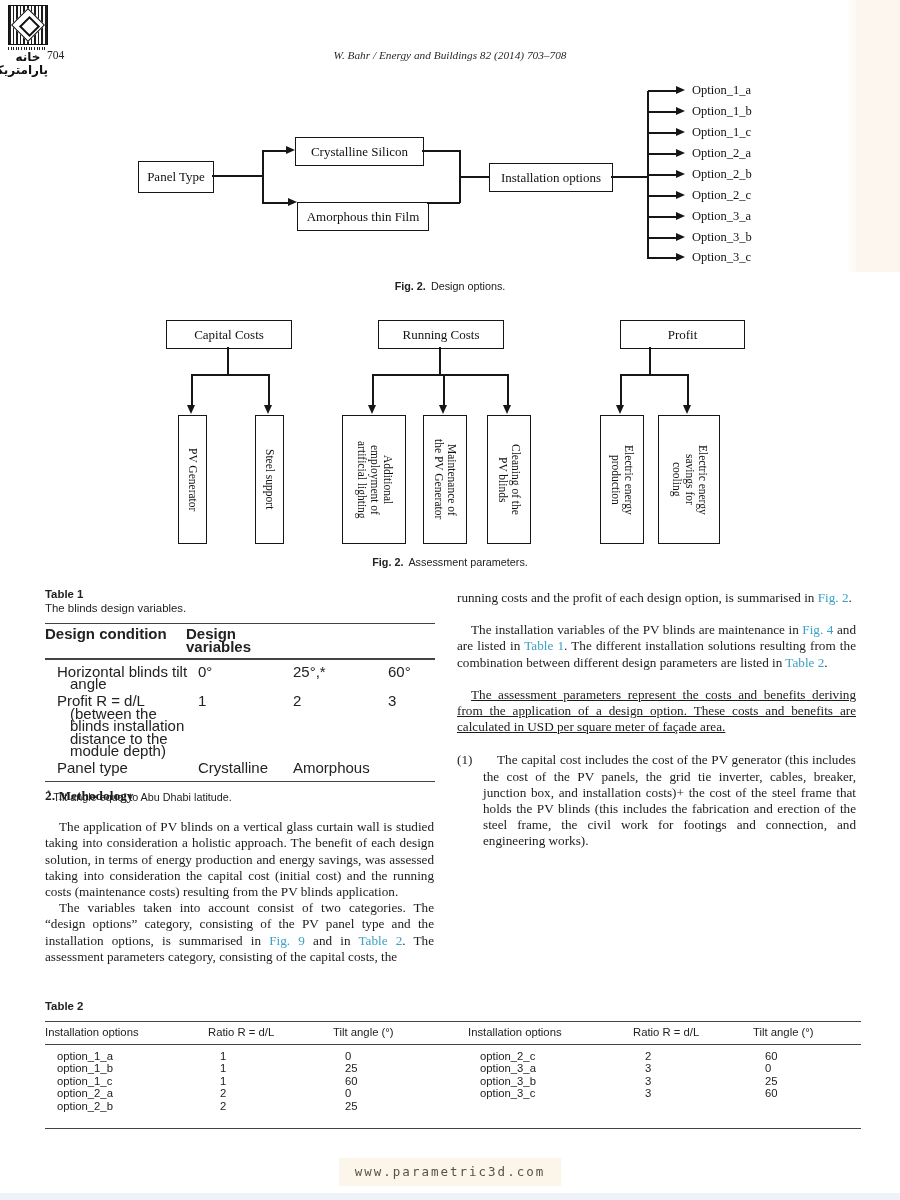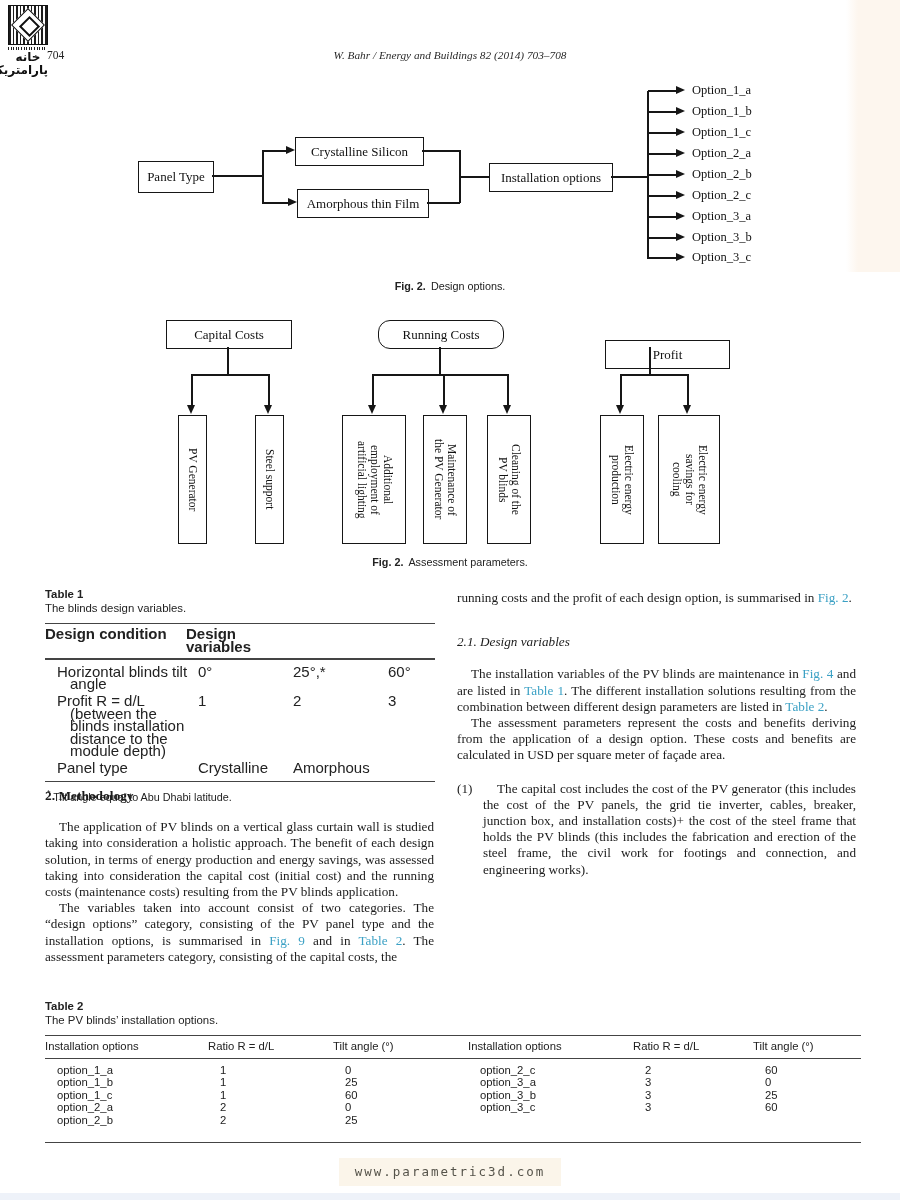--- a/index.html
+++ b/index.html
@@ -77,21 +77,21 @@
 <div class="page-number">704</div>
 <div class="running-head">W. Bahr / Energy and Buildings 82 (2014) 703–708</div>
 
 <div>
   <div class="fig-box" style="left:138px;top:161px;width:74px;height:30px;">
       <span>Panel Type</span>
     </div>
   <div class="fig-box" style="left:295px;top:137px;width:127px;height:27px;">
       <span>Crystalline Silicon</span>
     </div>
-  <div class="fig-box" style="left:297px;top:189px;width:130px;height:27px;">
+  <div class="fig-box" style="left:297px;top:202px;width:130px;height:27px;">
       <span>Amorphous thin Film</span>
     </div>
   <div class="fig-box" style="left:489px;top:163px;width:122px;height:27px;">
       <span>Installation options</span>
     </div>
 
   <div class="h-line" style="left:212px;top:175px;width:50px;"></div>
   <div class="v-line" style="left:262px;top:150px;height:53px;"></div>
   <div class="h-line" style="left:262px;top:150px;width:24px;"></div>
   <div class="arr-r" style="left:286px;top:146px;"></div>
@@ -136,24 +136,24 @@
   <div class="fig-caption" style="top:280px;">
     <span class="cap-label">Fig. 2.</span><span>Design options.</span>
   </div>
 </div>
 
 <div>
 
   <div class="fig-box" style="left:166px;top:320px;width:124px;height:27px;">
       <span>Capital Costs</span>
     </div>
-  <div class="fig-box" style="left:378px;top:320px;width:124px;height:27px;border-radius:12px;">
+  <div class="fig-box" style="left:378px;top:320px;width:124px;height:27px;">
       <span>Running Costs</span>
     </div>
-  <div class="fig-box" style="left:605px;top:320px;width:123px;height:27px;margin-top:20px;">
+  <div class="fig-box" style="left:620px;top:320px;width:123px;height:27px;">
       <span>Profit</span>
     </div>
 
   <div class="v-line" style="left:227px;top:347px;height:27px;"></div>
   <div class="h-line" style="left:191px;top:374px;width:78px;"></div>
   <div class="v-line" style="left:191px;top:374px;height:31px;"></div>
   <div class="v-line" style="left:268px;top:374px;height:31px;"></div>
   <div class="arr-d" style="left:187px;top:405px;"></div>
   <div class="arr-d" style="left:264px;top:405px;"></div>
 
@@ -240,32 +240,30 @@
 </div>
 
 <div class="text-col" style="left:45px;top:788px;width:389px;">
   <div class="sec-heading">2. Methodology</div>
   <p>The application of PV blinds on a vertical glass curtain wall is studied taking into consideration a holistic approach. The benefit of each design solution, in terms of energy production and energy savings, was assessed taking into consideration the capital cost (initial cost) and the running costs (maintenance costs) resulting from the PV blinds application.</p>
   <p><span>The variables taken into account consist of two categories. The “design options” category, consisting of the PV panel type and the installation options, is summarised in </span><span class="ref-link">Fig. 9</span><span> and in </span><span class="ref-link">Table 2</span><span>. The assessment parameters category, consisting of the capital costs, the</span></p>
 </div>
 
 <div class="text-col" style="left:457px;top:590px;width:399px;">
   <p style="text-indent:0;"><span>running costs and the profit of each design option, is summarised in </span><span class="ref-link">Fig. 2</span><span>.</span></p>
-  <div class="subsec-heading" style="margin-top:28px;">2.1. Design variables</div>
   <p style="margin-top:16px;"><span>The installation variables of the PV blinds are maintenance in </span><span class="ref-link">Fig. 4</span><span> and are listed in </span><span class="ref-link">Table 1</span><span>. The different installation solutions resulting from the combination between different design parameters are listed in </span><span class="ref-link">Table 2</span><span>.</span></p>
-  <p style="">The assessment parameters represent the costs and benefits deriving from the application of a design option. These costs and benefits are calculated in USD per square meter of façade area.</p>
+  <p style="margin-top:16px;text-decoration:underline;">The assessment parameters represent the costs and benefits deriving from the application of a design option. These costs and benefits are calculated in USD per square meter of façade area.</p>
   <div class="num-item">
     <span class="num-marker">(1)</span>
     <p class="num-body">The capital cost includes the cost of the PV generator (this includes the cost of the PV panels, the grid tie inverter, cables, breaker, junction box, and installation costs)+ the cost of the steel frame that holds the PV blinds (this includes the fabrication and erection of the steel frame, the civil work for footings and connection, and engineering works).</p>
   </div>
 </div>
 
 <div class="tbl" style="left:45px;top:1000px;width:816px;">
   <div class="tbl-label">Table 2</div>
-  <div class="tbl-caption">The PV blinds’ installation options.</div>
   <div class="rule" style="margin-top:8px;"></div>
   <div class="t2-row t2-head">
     <div class="t2c c1">Installation options</div>
     <div class="t2c c2">Ratio R = d/L</div>
     <div class="t2c c3">Tilt angle (°)</div>
     <div class="t2c c4">Installation options</div>
     <div class="t2c c5">Ratio R = d/L</div>
     <div class="t2c c6">Tilt angle (°)</div>
   </div>
   <div class="rule"></div>

